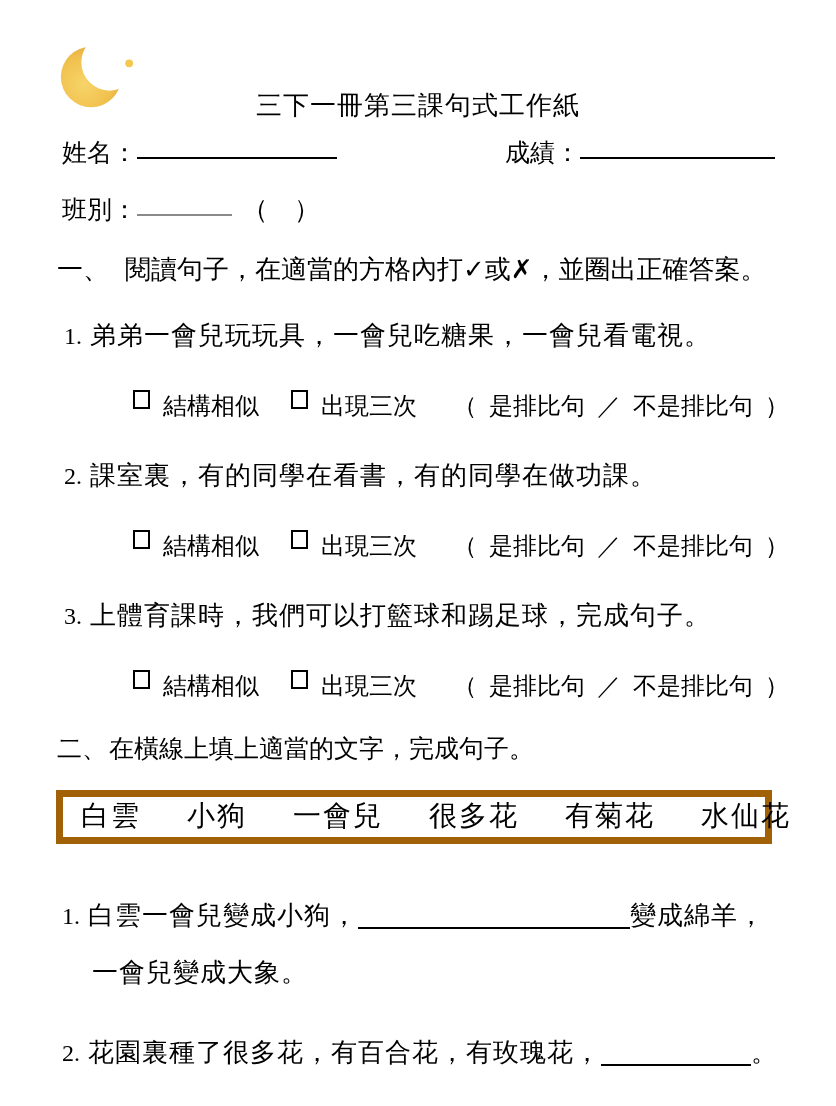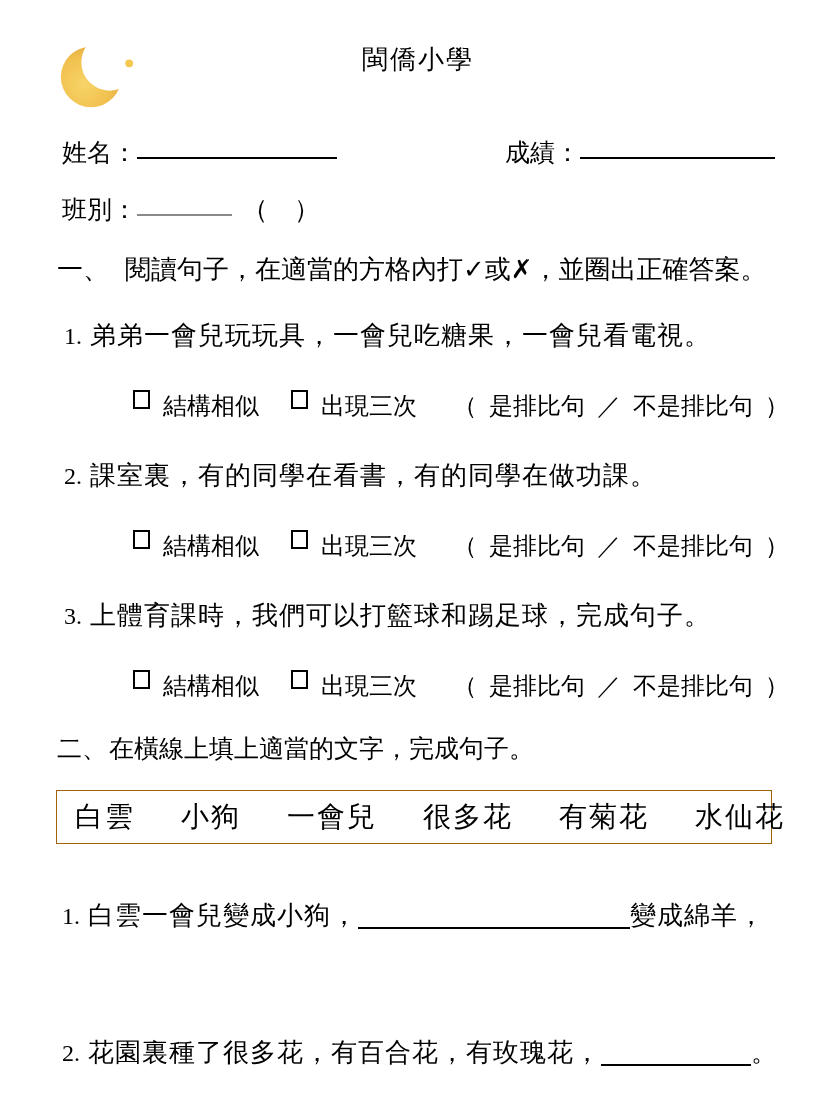--- a/index.html
+++ b/index.html
@@ -68,22 +68,22 @@
     margin-right: 13px; flex: 0 0 auto;
   }
   .cb-label { margin-right: 32px; }
   .paren-group { display: flex; align-items: baseline; margin-left: 4px; }
   .paren-group > span { margin-right: 12px; }
   .paren-group > span:last-child { margin-right: 0; }
   
   .word-box {
     position: absolute; top: 790px; left: 56px;
     width: 716px; height: 54px;
-    border: 1px solid #a16207;
-    display: flex; align-items: center;
+    border: 7px solid #a16207;
+    display: flex; align-items: flex-start;
     padding-left: 18px; gap: 46px;
     font-size: 28px; letter-spacing: 2px; white-space: nowrap;
   }
   
   .s2q { position: absolute; left: 62px; display: flex; align-items: baseline;
          font-size: 26px; letter-spacing: 1px; white-space: nowrap; }
   .s2q .qnum { font-family: "Liberation Serif", serif; font-size: 24px; letter-spacing: 0; margin-right: 8px; }
   .s2q1 { top: 898px; }
   .s2q1-line2 { top: 955px; left: 92px; position: absolute; font-size: 26px; letter-spacing: 1px; }
   .s2q2 { top: 1035px; }
@@ -103,21 +103,21 @@
           <stop offset="60%" stop-color="#f1c14e"></stop>
           <stop offset="100%" stop-color="#dfa43c"></stop>
         </radialGradient>
       </defs>
       <circle cx="38" cy="44" r="31" fill="url(#moonGrad)"></circle>
       <circle cx="57" cy="29" r="29" fill="#ffffff"></circle>
       <circle cx="77" cy="30" r="4" fill="#f4c84f"></circle>
     </svg>
   </div>
 
-  <div class="school-name">閩僑小學</div>
+  <div class="worksheet-title">三下一冊第三課句式工作紙</div>
 
   <div class="hrow name-row">
     <span>姓名：</span>
     <span class="blank name-blank"></span>
   </div>
   <div class="hrow score-row">
     <span>成績：</span>
     <span class="blank score-blank"></span>
   </div>
 
@@ -199,20 +199,21 @@
     <span>有菊花</span>
     <span>水仙花</span>
   </div>
 
   <div class="s2q s2q1">
     <span class="qnum">1.</span>
     <span>白雲一會兒變成小狗，</span>
     <span class="blank fill1"></span>
     <span>變成綿羊，</span>
   </div>
+  <div class="s2q1-line2">一會兒變成大象。</div>
 
   <div class="s2q s2q2">
     <span class="qnum">2.</span>
     <span>花園裏種了很多花，有百合花，有玫瑰花，</span>
     <span class="blank fill2"></span>
     <span>。</span>
   </div>
 
 </div>
 

